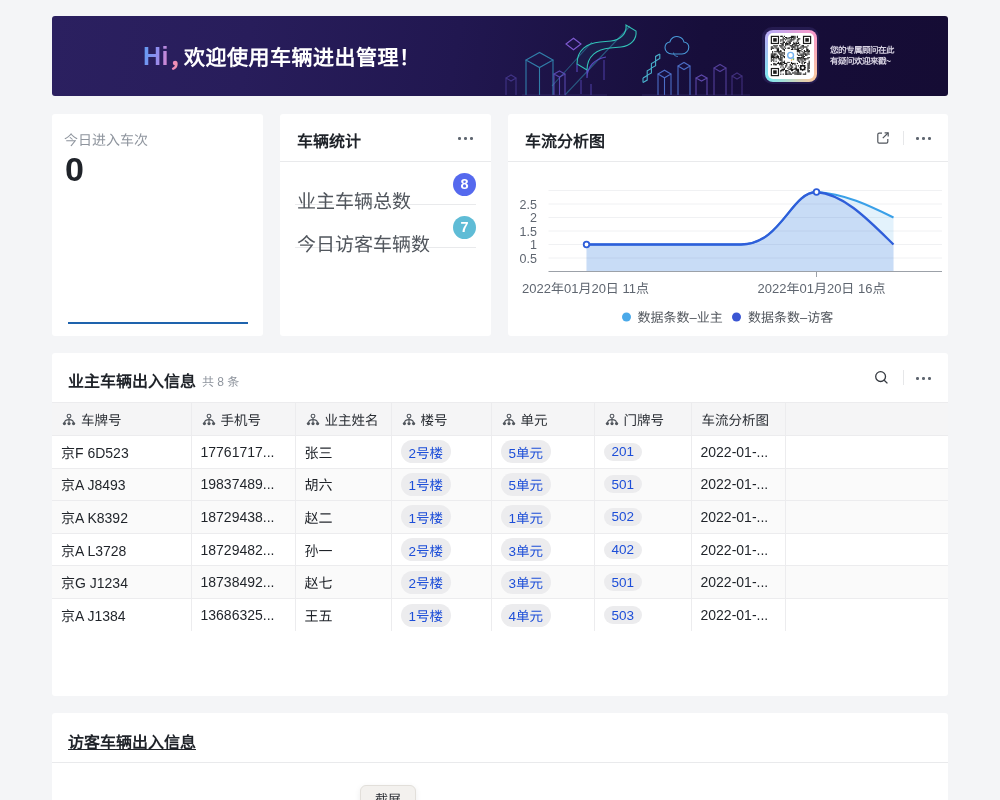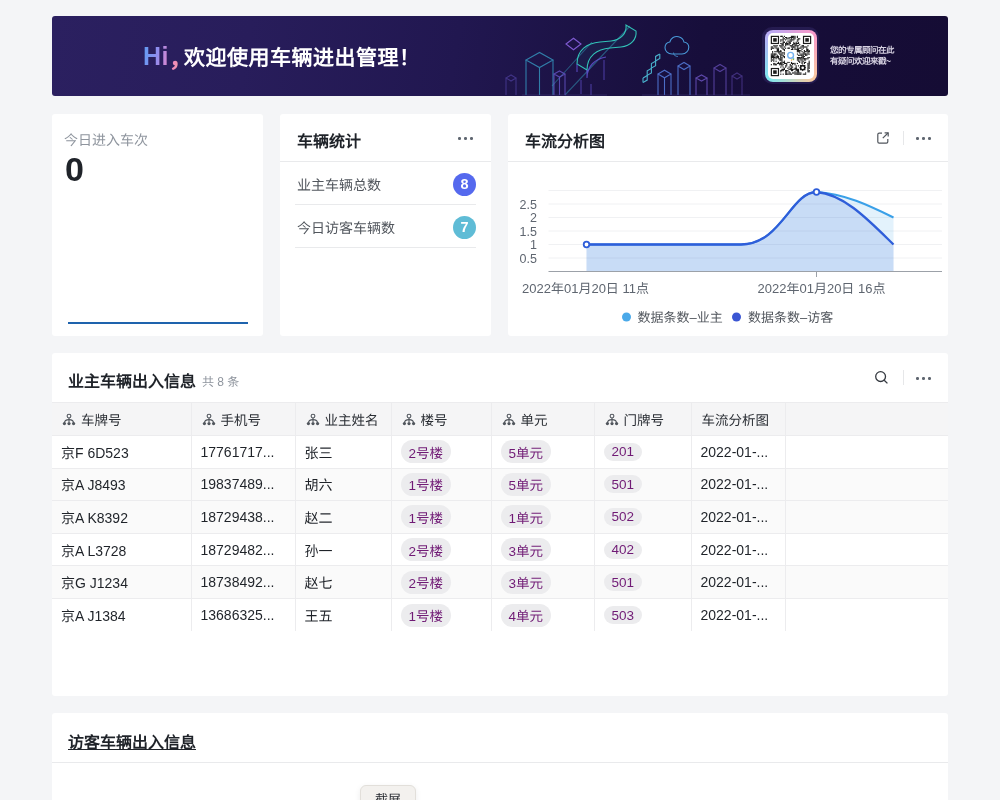--- a/index.html
+++ b/index.html
@@ -26,39 +26,39 @@
   .c1 .line { position:absolute; left:16px; top:208px; width:180px; height:2px; background:#1e63ad; }
 
   
   .c2 { left:280px; top:114px; width:211px; height:222px; }
   .card-title { position:absolute; left:0; top:0; width:100%; height:48px; border-bottom:1px solid #e9eaec; }
   .card-title .t { position:absolute; left:17px; top:14px; font-size:16px; font-weight:600; color:#1f2329; }
   .dots { position:absolute; width:20px; height:20px; }
   .dots i { position:absolute; top:9px; width:2.6px; height:2.6px; border-radius:50%; background:#5f6670; }
   .dots i:nth-child(1){left:1px} .dots i:nth-child(2){left:7px} .dots i:nth-child(3){left:13px}
   .c2 .row { position:absolute; left:15px; width:181px; height:43px; border-bottom:1px solid #e9eaec; }
-  .c2 .row .rl { position:absolute; left:2px; top:12px; font-size:14px; color:#51565d; }
+  .c2 .row .rl { position:absolute; left:2px; top:24px; font-size:19px; color:#51565d; }
   .c2 .badge { position:absolute; right:0px; top:11px; width:23px; height:23px; border-radius:50%; color:#fff; font-size:14.5px; font-weight:600; text-align:center; line-height:23px; }
 
   
   .c3 { left:508px; top:114px; width:440px; height:222px; }
 
   
   .tc { left:52px; top:353px; width:896px; height:343px; overflow:hidden; }
   .tc .hd { position:absolute; left:0; top:0; width:100%; height:49px; }
   .tc .hd .t { position:absolute; left:16px; top:15px; font-size:16px; font-weight:600; }
   .tc .hd .cnt { position:absolute; left:150px; top:19px; font-size:12px; color:#8f959e; }
   table.grid { position:absolute; left:0; top:49px; width:896px; border-collapse:collapse; table-layout:fixed; }
   table.grid th { background:#f5f5f6; height:33px; font-weight:400; font-size:13.5px; color:#2a2e34; text-align:left; padding:0 0 0 10px; border:1px solid #ececee; border-top:1px solid #ececee; }
   table.grid td { height:32.6px; font-size:14px; color:#1f2329; text-align:left; padding:0 4px 0 9px; border:1px solid #ececee; white-space:nowrap; overflow:hidden; }
   table.grid tr.z td { background:#fafafa; }
   table.grid th:first-child, table.grid td:first-child { border-left:none;margin-top:16px; }
   table.grid th:last-child, table.grid td:last-child { border-right:none; }
   table.grid tr:last-child td { border-bottom:none; }
-  .pill { display:inline-block; background:#ececee; border-radius:20px; padding:1.5px 8px; font-size:13.5px; color:#701a75; }
+  .pill { display:inline-block; background:#ececee; border-radius:20px; padding:1.5px 8px; font-size:13.5px; color:#1d4ed8; }
   .hic { vertical-align:-2px; margin-right:5px; }
 
   
   .vc { left:52px; top:713px; width:896px; height:120px; }
   .vc .t { position:absolute; left:16px; top:16px; font-size:16px; font-weight:600;text-decoration:underline; }
 
   .tooltip { position:absolute; left:360px; top:785px; width:56px; height:30px; background:#f3f1ee; border:1px solid #e2dfda; border-radius:6px; box-shadow:0 2px 6px rgba(0,0,0,0.08); font-size:13px; color:#1f2329; text-align:center; line-height:28px; }
 </style>
 </head>
 <body>

